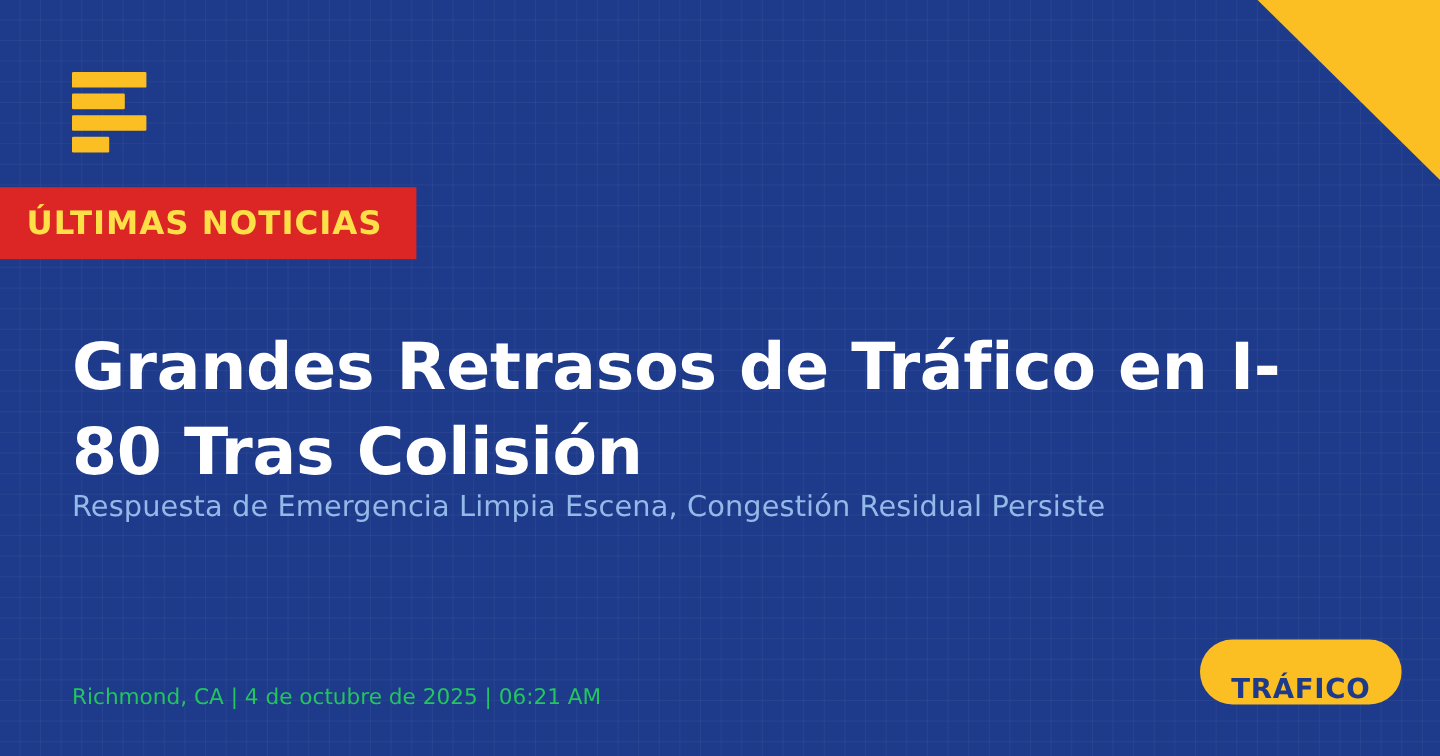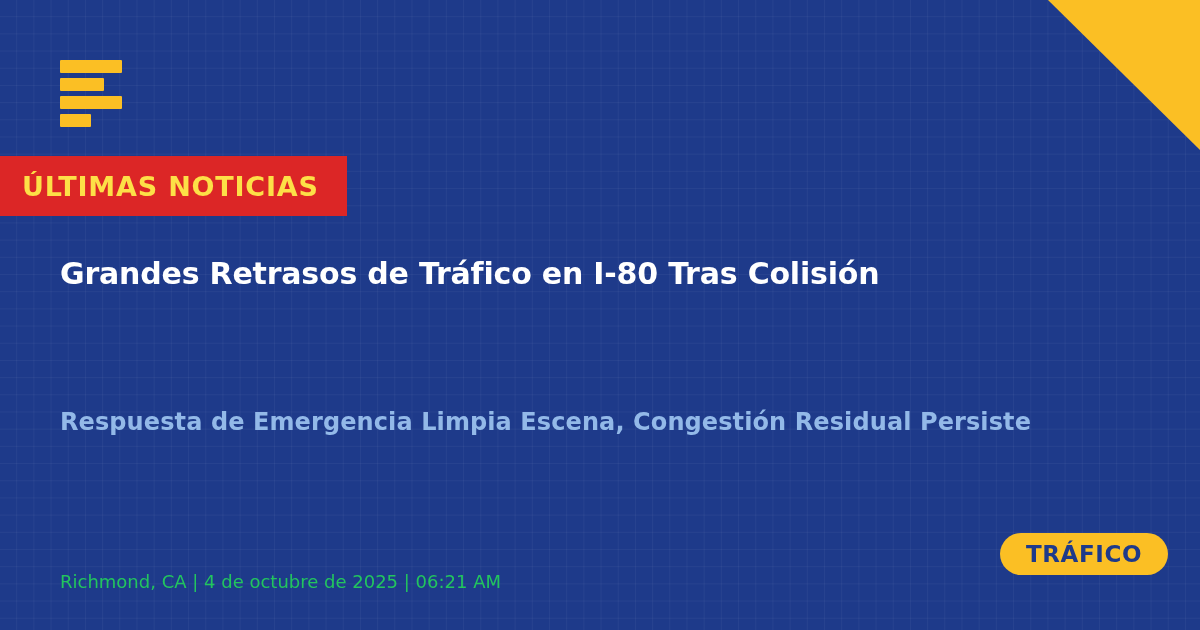--- a/index.html
+++ b/index.html
@@ -84,35 +84,35 @@
     white-space: nowrap;
   }
 
   
   #headline {
     position: absolute;
     left: 60px;
     top: 234px;
     width: 1040px;
     color: #ffffff;
-    font-size: 30px;
+    font-size: 54px;
     font-weight: bold;
     line-height: 1.32;
     letter-spacing: -0.2px;
   }
 
   
   #subtitle {
     position: absolute;
     left: 60px;
     top: 382px;
     width: 1060px;
     color: #93b9e8;
     font-size: 24px;
-    font-weight: bold;
+    font-weight: normal;
     line-height: 1.4;
     letter-spacing: 0.1px;
   }
 
   
   #meta {
     position: absolute;
     left: 60px;
     top: 573px;
     color: #22c55e;
@@ -120,25 +120,25 @@
     font-weight: normal;
     line-height: 1;
     white-space: nowrap;
   }
 
   
   #category-pill {
     position: absolute;
     left: 1000px;
     top: 533px;
-    height: 42px;
+    height: 54px;
     border-radius: 27px;
     background: #fbbf24;
     display: flex;
-    align-items: center;
+    align-items: flex-end;
     justify-content: center;
     padding: 0 26px;
     box-sizing: border-box;
   }
   #category-pill .label {
     color: #1e3a8a;
     font-size: 23px;
     font-weight: bold;
     letter-spacing: 0.6px;
     line-height: 1;

